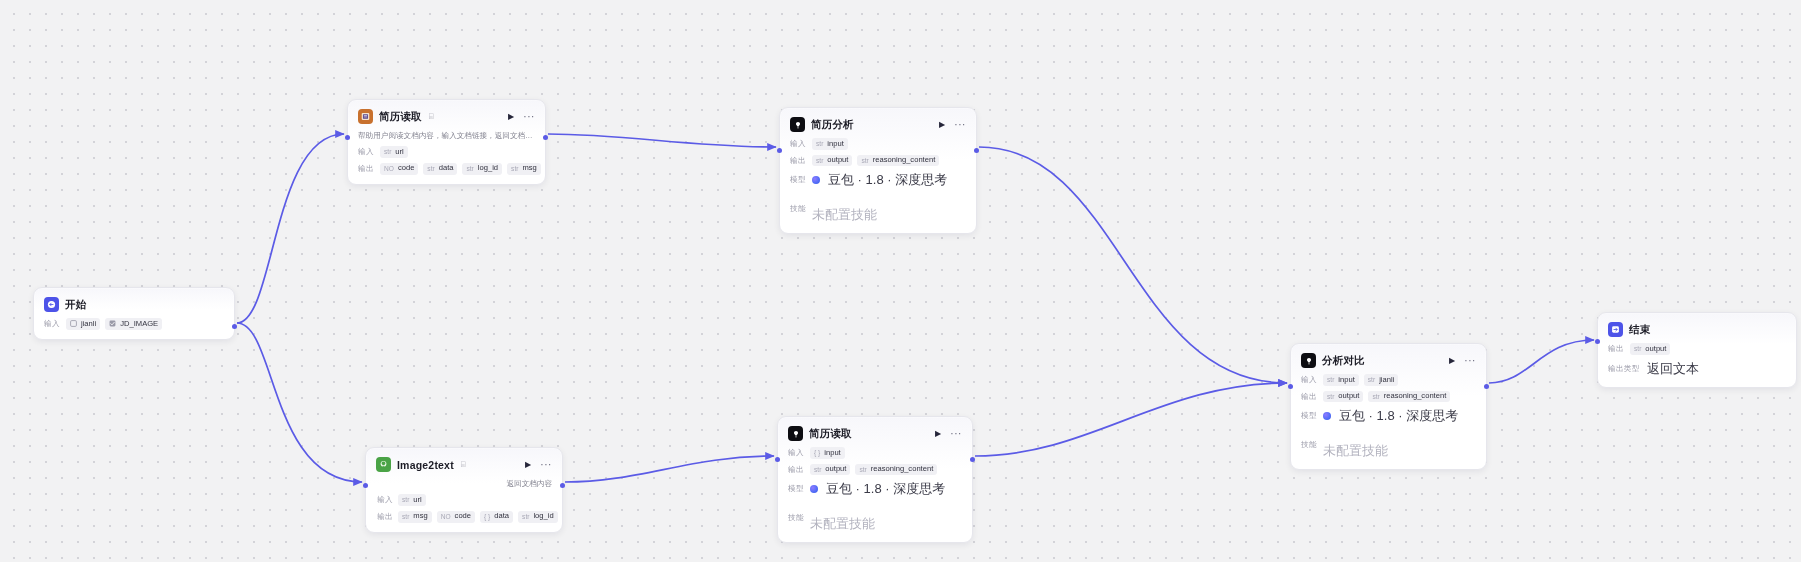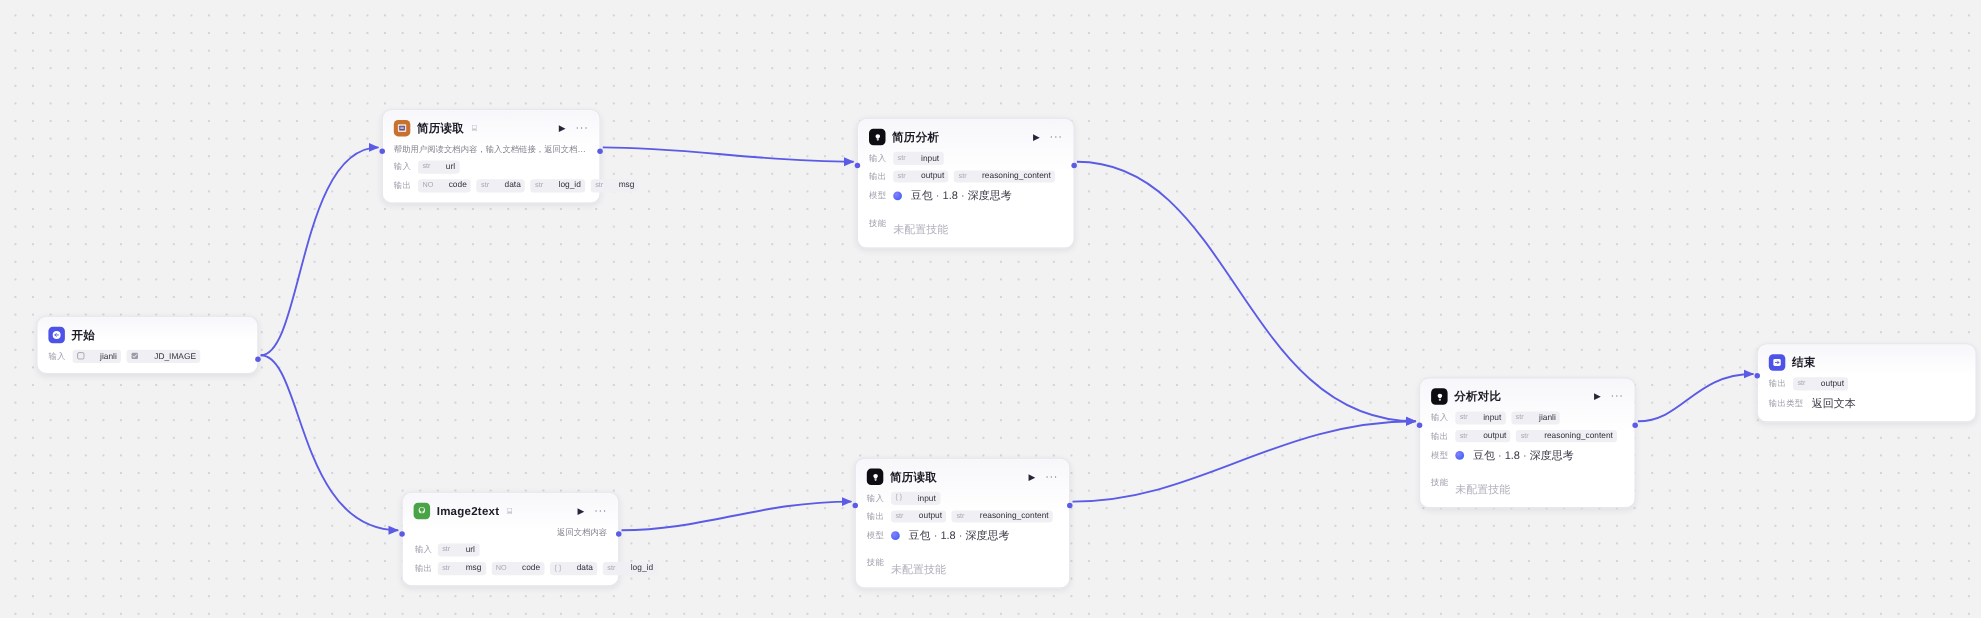--- a/index.html
+++ b/index.html
@@ -89,37 +89,37 @@
     font-size: 7.6px;
     color: #9c9caa;
     flex: 0 0 auto;
     width: 17px;
     letter-spacing: .3px;
     font-family: Liberation Mono, monospace;
   }
   .tag {
     display: inline-flex;
     align-items: center;
-    gap: 14px;
+    gap: 4px;
     background: #f0f0f4;
     border-radius: 3px;
     padding: 1.5px 4px;
     font-size: 7.6px;
     color: #32323f;
     white-space: nowrap;
     line-height: 1.15;
   }
   .tag .tt {
     font-size: 6.6px;
     color: #a8a8b6;
     font-style: normal;
   }
 
   .row-value {
-    font-size: 10px;
+    font-size: 13px;
     color: #3a3a47;
     white-space: nowrap;
   }
   .row-value.muted { color: #b3b3bf; margin-top: 12px; }
   .model-dot {
     width: 8px; height: 8px; border-radius: 50%;
     background: radial-gradient(circle at 35% 35%, #8f7bff 0%, #4f6cf7 60%, #3b55e0 100%);
     display: inline-block;
     flex: 0 0 auto;
     margin-right: 3px;

